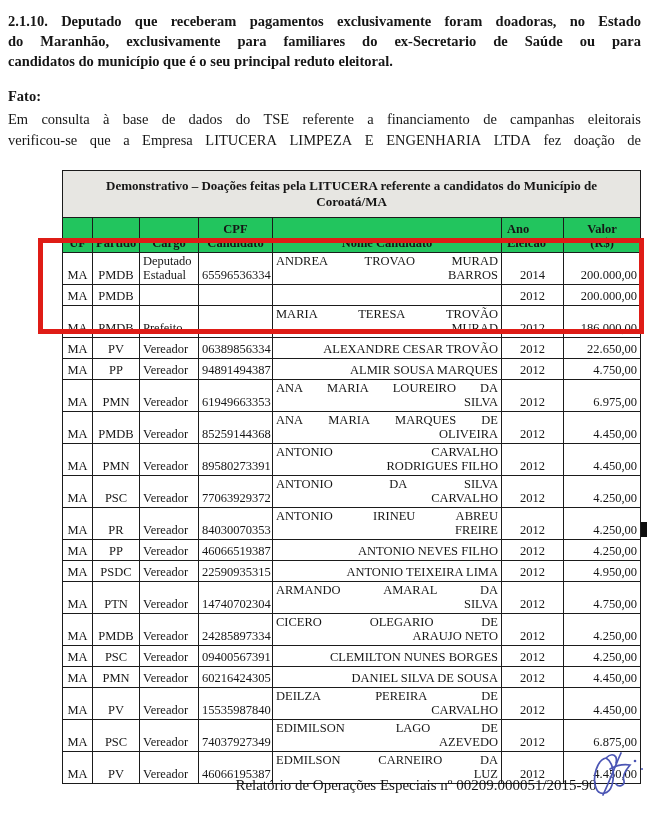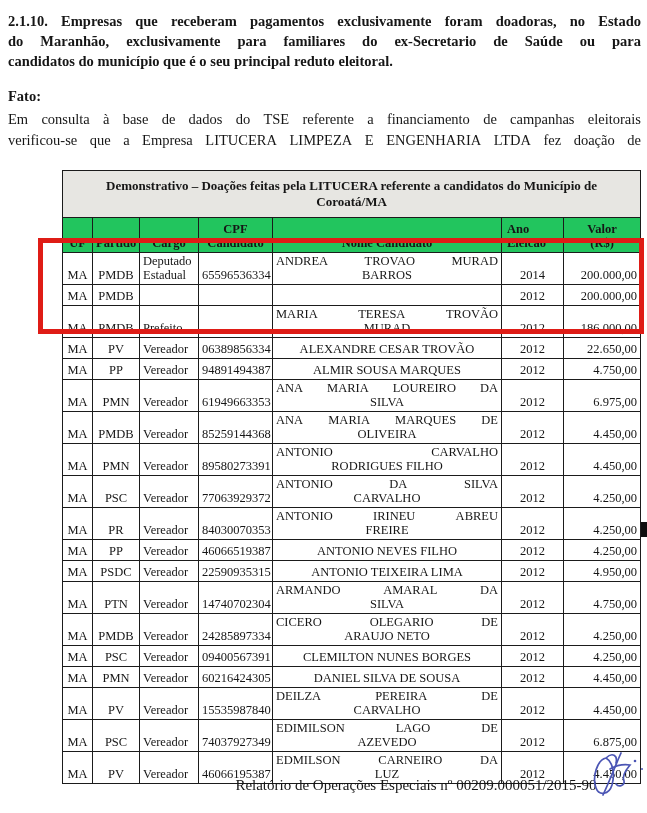--- a/index.html
+++ b/index.html
@@ -50,21 +50,21 @@
     font-weight: bold; white-space: pre-line;
     text-align: center; vertical-align: bottom;
     height: 32px; font-size: 12.5px;
   }
   tr.header-row th.col-ano { text-align: left; padding-left: 5px; }
   tbody tr { height: 21px; }
   td.c-uf { text-align: center; }
   td.c-partido { text-align: center; }
   td.c-cargo { text-align: left; }
   td.c-cpf { text-align: center; padding: 1px 1px; }
-  td.c-nome { text-align: center; padding: 1px 4px; }
+  td.c-nome { text-align: right; padding: 1px 4px; }
   td.c-ano { text-align: center; }
   td.c-valor { text-align: right; padding-right: 4px; }
 
   
   #highlight-box {
     position: absolute;
     border: 5px solid #df1c16;
     box-sizing: border-box;
     pointer-events: none;
     z-index: 6;
@@ -86,21 +86,21 @@
   .signature { position: absolute; left: 586px; top: 750px; }
 </style>
 </head>
 <body>
 
 <div class="page">
 
   <div class="heading">
       <div class="spread">
         <span>2.1.10.</span>
-        <span>Empresas</span>
+        <span>Deputado</span>
         <span>que</span>
         <span>receberam</span>
         <span>pagamentos</span>
         <span>exclusivamente</span>
         <span>foram</span>
         <span>doadoras,</span>
         <span>no</span>
         <span>Estado</span>
       </div>
       <div class="spread">

